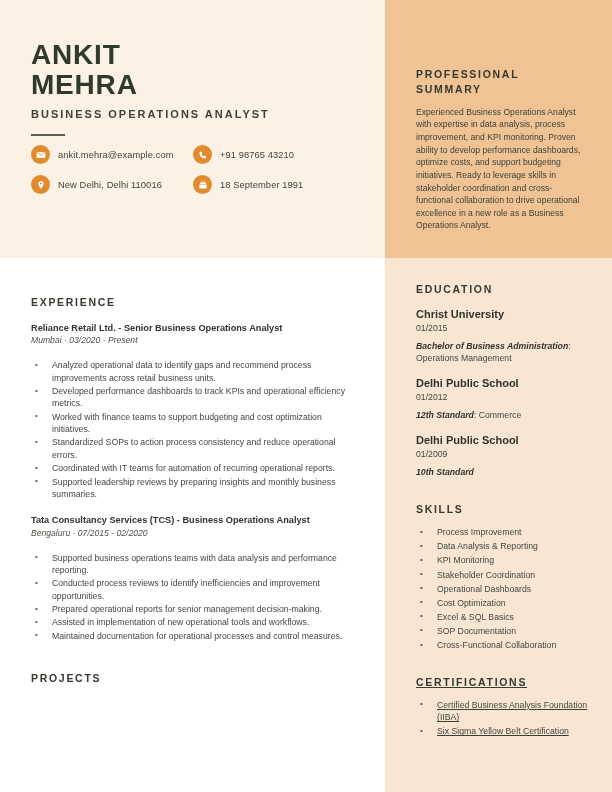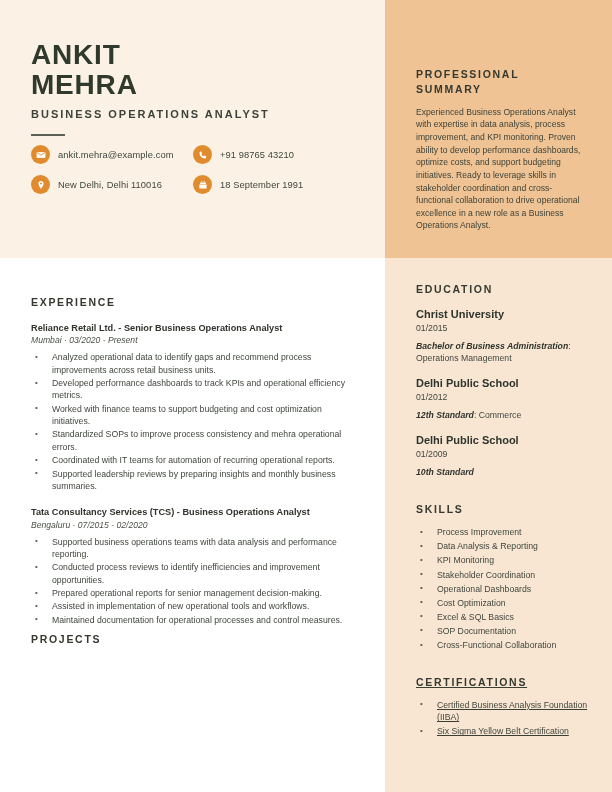--- a/index.html
+++ b/index.html
@@ -148,40 +148,40 @@
     line-height: 1.35;
   }
   .exp-meta {
     font-size: 8.6px;
     font-style: italic;
     color: #4a5046;
     margin-top: 1px;
   }
   ul.bullets {
     list-style: none;
-    margin: 6px 0 0 0;
+    margin: 14px 0 0 0;
     padding: 0;
   }
   ul.bullets li {
     position: relative;
     padding-left: 21px;
     font-size: 8.7px;
     line-height: 1.42;
     color: #41473e;
     margin-bottom: 1px;
   }
   ul.bullets li::before {
     content: "\2022";
     position: absolute;
     left: 4px;
     top: -0.5px;
     font-size: 8px;
     color: #555b50;
   }
-  .projects-head { margin-top: 7px; }
+  .projects-head { margin-top: 30px; }
 
   
   .right-col {
     position: absolute;
     left: 416px; top: 283px;
     width: 176px;
   }
   .edu-entry { margin-top: 12px; }
   .edu-school {
     font-size: 11px;
@@ -299,21 +299,21 @@
   <div class="left-col">
     <div class="sec-head">EXPERIENCE</div>
 
     <div class="exp-entry">
       <div class="exp-role">Reliance Retail Ltd. - Senior Business Operations Analyst</div>
       <div class="exp-meta">Mumbai ·  03/2020 - Present</div>
       <ul class="bullets">
         <li>Analyzed operational data to identify gaps and recommend process improvements across retail business units.</li>
         <li>Developed performance dashboards to track KPIs and operational efficiency metrics.</li>
         <li>Worked with finance teams to support budgeting and cost optimization initiatives.</li>
-        <li>Standardized SOPs to improve process consistency and mehra operational errors.</li>
+        <li>Standardized SOPs to action process consistency and reduce operational errors.</li>
         <li>Coordinated with IT teams for automation of recurring operational reports.</li>
         <li>Supported leadership reviews by preparing insights and monthly business summaries.</li>
       </ul>
     </div>
 
     <div class="exp-entry">
       <div class="exp-role">Tata Consultancy Services (TCS) - Business Operations Analyst</div>
       <div class="exp-meta">Bengaluru ·  07/2015 - 02/2020</div>
       <ul class="bullets">
         <li>Supported business operations teams with data analysis and performance reporting.</li>

